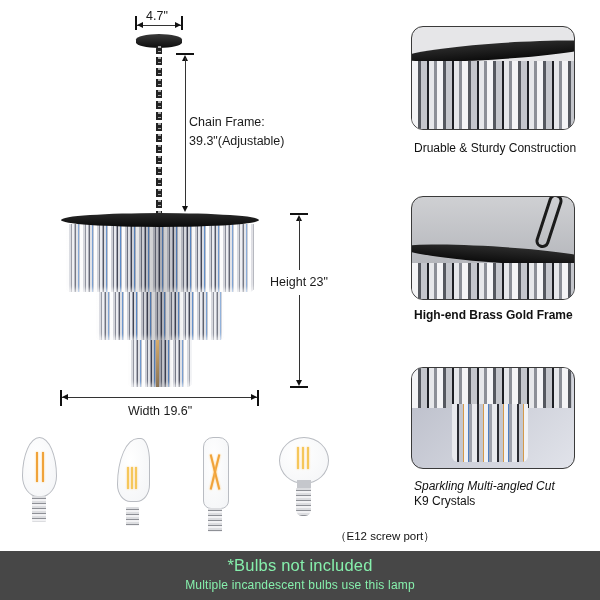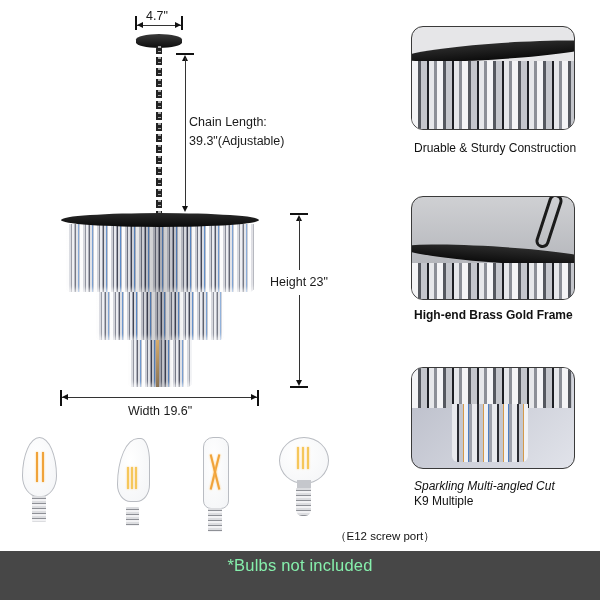--- a/index.html
+++ b/index.html
@@ -109,21 +109,21 @@
   <div class="tier tier1"></div>
   <div class="tier tier2"></div>
   <div class="tier tier3"></div>
 </div>
 
 <div>
   <div class="tick-h" style="left:176px; top:53px; width:18px;"></div>
   <div class="arrow-u" style="left:182px; top:55px;"></div>
   <div class="vline" style="left:185px; top:58px; height:150px;"></div>
   <div class="arrow-d" style="left:182px; top:206px;"></div>
-  <span class="dim-text" style="left:189px; top:114px;">Chain Length:</span>
+  <span class="dim-text" style="left:189px; top:114px;">Chain Frame:</span>
   <span class="dim-text" style="left:189px; top:133px;">39.3"(Adjustable)</span>
 </div>
 
 <div>
   <div class="tick-h" style="left:290px; top:213px; width:18px;"></div>
   <div class="arrow-u" style="left:296px; top:215px;"></div>
   <div class="vline" style="left:299px; top:218px; height:52px;"></div>
   <span class="dim-text" style="left:270px; top:274px;">Height 23"</span>
   <div class="vline" style="left:299px; top:295px; height:86px;"></div>
   <div class="arrow-d" style="left:296px; top:380px;"></div>
@@ -150,21 +150,21 @@
   <div class="thumb-frame"></div>
   <div class="thumb-crystals"></div>
 </div>
 <span class="feature-caption" style="top:308px;font-weight:bold;">High-end Brass Gold Frame</span>
 
 <div class="feature-thumb thumb3">
   <div class="thumb-crystals"></div>
   <div class="thumb-crystals2"></div>
 </div>
 <span class="feature-caption" style="top:479px;font-style:italic;">Sparkling Multi-angled Cut</span>
-<span class="feature-caption" style="top:494px;">K9 Multiple</span>
+<span class="feature-caption" style="top:494px;">K9 Crystals</span>
 
 <div class="bulb b1">
   <div class="glass"></div>
   <div class="filament" style="left:36px; top:452px; height:30px;"></div>
   <div class="filament" style="left:42px; top:452px; height:30px;"></div>
   <div class="base"></div>
 </div>
 <div class="bulb b2">
   <div class="glass"></div>
   <div class="filament" style="left:127px; top:467px; height:22px; background:#f5c75a;"></div>
@@ -184,13 +184,14 @@
   <div class="filament" style="left:302px; top:447px; height:22px; background:#f5c75a;"></div>
   <div class="filament" style="left:307px; top:447px; height:22px; background:#f5c75a;"></div>
   <div class="neck"></div>
   <div class="base"></div>
 </div>
 
 <span class="screw-note">（E12 screw port）</span>
 
 <div class="footer-band">
   <span class="footer-title">*Bulbs not included</span>
+  <span class="footer-sub">Multiple incandescent bulbs use this lamp</span>
 </div>
 
 </body></html>

